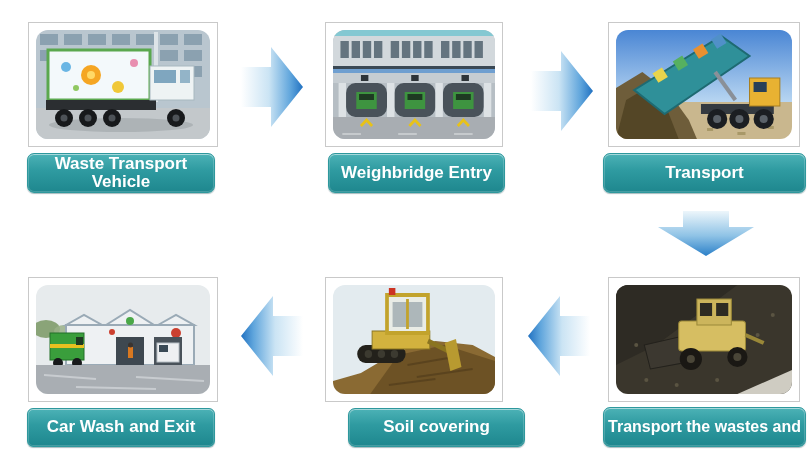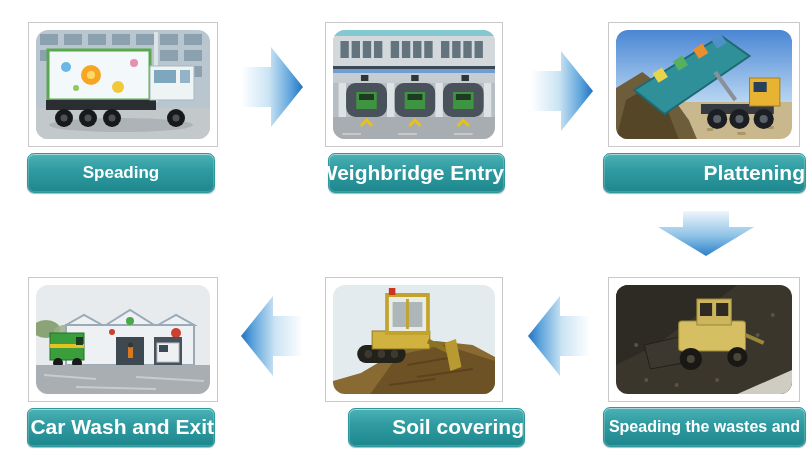--- a/index.html
+++ b/index.html
@@ -15,21 +15,21 @@
   .photo{width:100%;height:100%;display:block;border-radius:12px;overflow:hidden;}
   .step-label{
     position:absolute;box-sizing:border-box;border-radius:7px;
     background:linear-gradient(to bottom,#4cb2b6 0%,#2f9ba1 42%,#1e878e 100%);
     border:1px solid #2e989d;
     box-shadow:inset 0 1px 0 rgba(255,255,255,.4),inset 0 0 0 1px rgba(255,255,255,.18),0 1px 1px rgba(0,60,70,.35);
     color:#ffffff;display:flex;flex-direction:column;align-items:center;justify-content:center;
     text-align:center;font-weight:bold;line-height:1.06;
   }
   .step-label span{white-space:nowrap;display:block;}
-  .fs-lg{font-size:21px;align-items:flex-end;}
+  .fs-lg{font-size:17px;}
   .fs-md{font-size:17px;}
   .fs-sm{font-size:16px;}
   .arrow{position:absolute;}
   .arrow svg{display:block;width:100%;height:100%;}
   
   .p1-box{left:28px;top:22px;width:190px;height:125px;}
   .p1-lab{left:27px;top:153px;width:188px;height:40px;}
   .p2-box{left:325px;top:22px;width:178px;height:125px;}
   .p2-lab{left:328px;top:153px;width:177px;height:40px;}
   .p3-box{left:608px;top:22px;width:192px;height:125px;}
@@ -91,21 +91,22 @@
           <circle cx="28" cy="88" r="3.5" fill="#4d5257"></circle>
         <circle cx="52" cy="88" r="9" fill="#17191b"></circle>
           <circle cx="52" cy="88" r="3.5" fill="#4d5257"></circle>
         <circle cx="76" cy="88" r="9" fill="#17191b"></circle>
           <circle cx="76" cy="88" r="3.5" fill="#4d5257"></circle>
         <circle cx="140" cy="88" r="9" fill="#17191b"></circle>
           <circle cx="140" cy="88" r="3.5" fill="#4d5257"></circle>
       </svg>
     </div>
     <div class="step-label p1-lab fs-md">
-      <span>Speading</span>
+      <span>Waste Transport</span>
+      <span>Vehicle</span>
     </div>
   </div>
 
   
   <div class="arrow a1">
     <svg viewBox="0 0 62 80">
       <defs>
           <linearGradient id="gr1" x1="0" y1="0" x2="1" y2="0">
         <stop offset="0" stop-color="#ffffff"></stop>
             <stop offset="0.45" stop-color="#cbe4f4"></stop>
@@ -226,21 +227,21 @@
         <rect x="136" y="52" width="13" height="10" fill="#284058"></rect>
         <circle cx="100" cy="89" r="10" fill="#1b1e22"></circle>
           <circle cx="100" cy="89" r="4" fill="#5a6168"></circle>
         <circle cx="122" cy="89" r="10" fill="#1b1e22"></circle>
           <circle cx="122" cy="89" r="4" fill="#5a6168"></circle>
         <circle cx="146" cy="89" r="10" fill="#1b1e22"></circle>
           <circle cx="146" cy="89" r="4" fill="#5a6168"></circle>
       </svg>
     </div>
     <div class="step-label p3-lab fs-lg">
-      <span>Plattening</span>
+      <span>Transport</span>
       <span></span>
     </div>
   </div>
 
   
   <div class="arrow a3">
     <svg viewBox="0 0 96 45">
       <defs>
           <linearGradient id="gd1" x1="0" y1="0" x2="0" y2="1">
         <stop offset="0" stop-color="#edf6fb"></stop>
@@ -273,21 +274,21 @@
         <rect x="83" y="18" width="12" height="13" fill="#2d2b22"></rect>
         <rect x="99" y="18" width="12" height="13" fill="#2d2b22"></rect>
         <circle cx="74" cy="74" r="11" fill="#1a1814"></circle>
           <circle cx="74" cy="74" r="4" fill="#4a4638"></circle>
         <circle cx="120" cy="72" r="10" fill="#1a1814"></circle>
           <circle cx="120" cy="72" r="4" fill="#4a4638"></circle>
         <line x1="128" y1="50" x2="146" y2="58" stroke="#9a8838" stroke-width="4"></line>
       </svg>
     </div>
     <div class="step-label p4-lab fs-sm">
-      <span>Speading the wastes and</span>
+      <span>Transport the wastes and</span>
     </div>
   </div>
 
   
   <div class="arrow a4">
     <svg viewBox="0 0 62 80">
       <defs>
           <linearGradient id="gl1" x1="0" y1="0" x2="1" y2="0">
         <stop offset="0" stop-color="#2171c1"></stop>
             <stop offset="0.2" stop-color="#5fa5dc"></stop>

